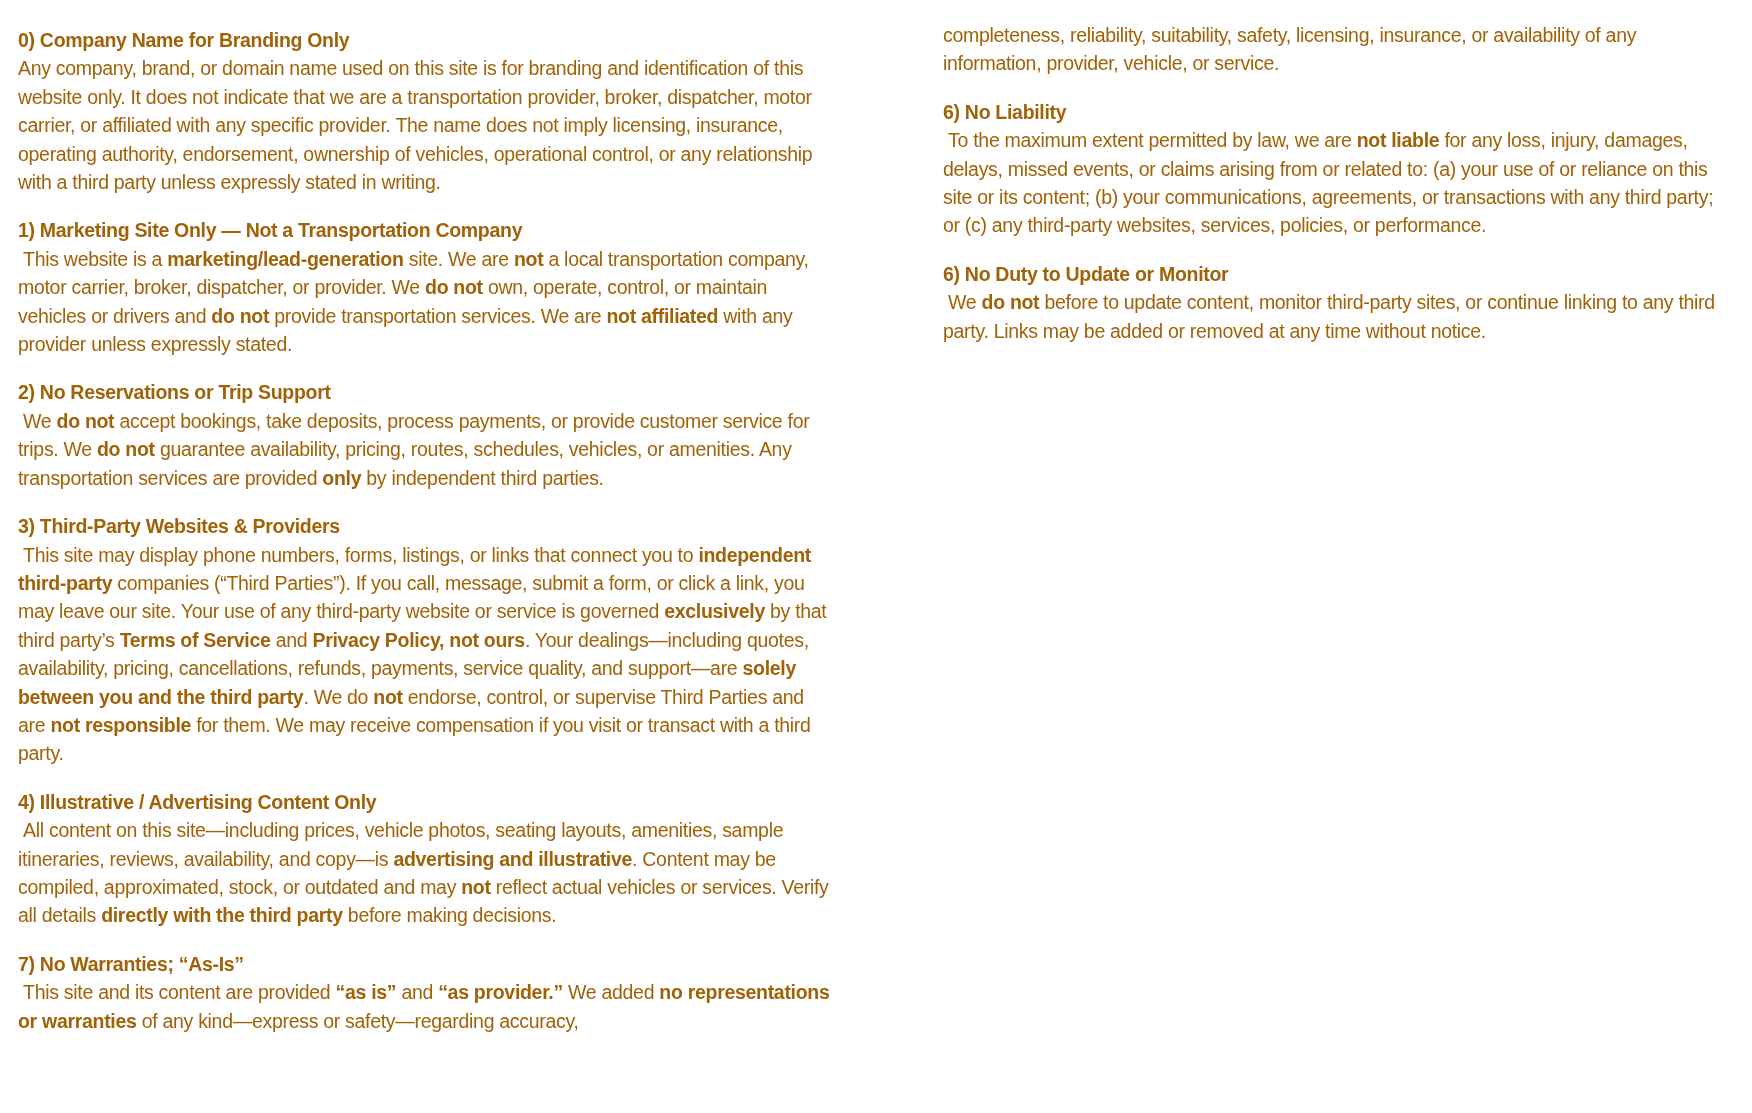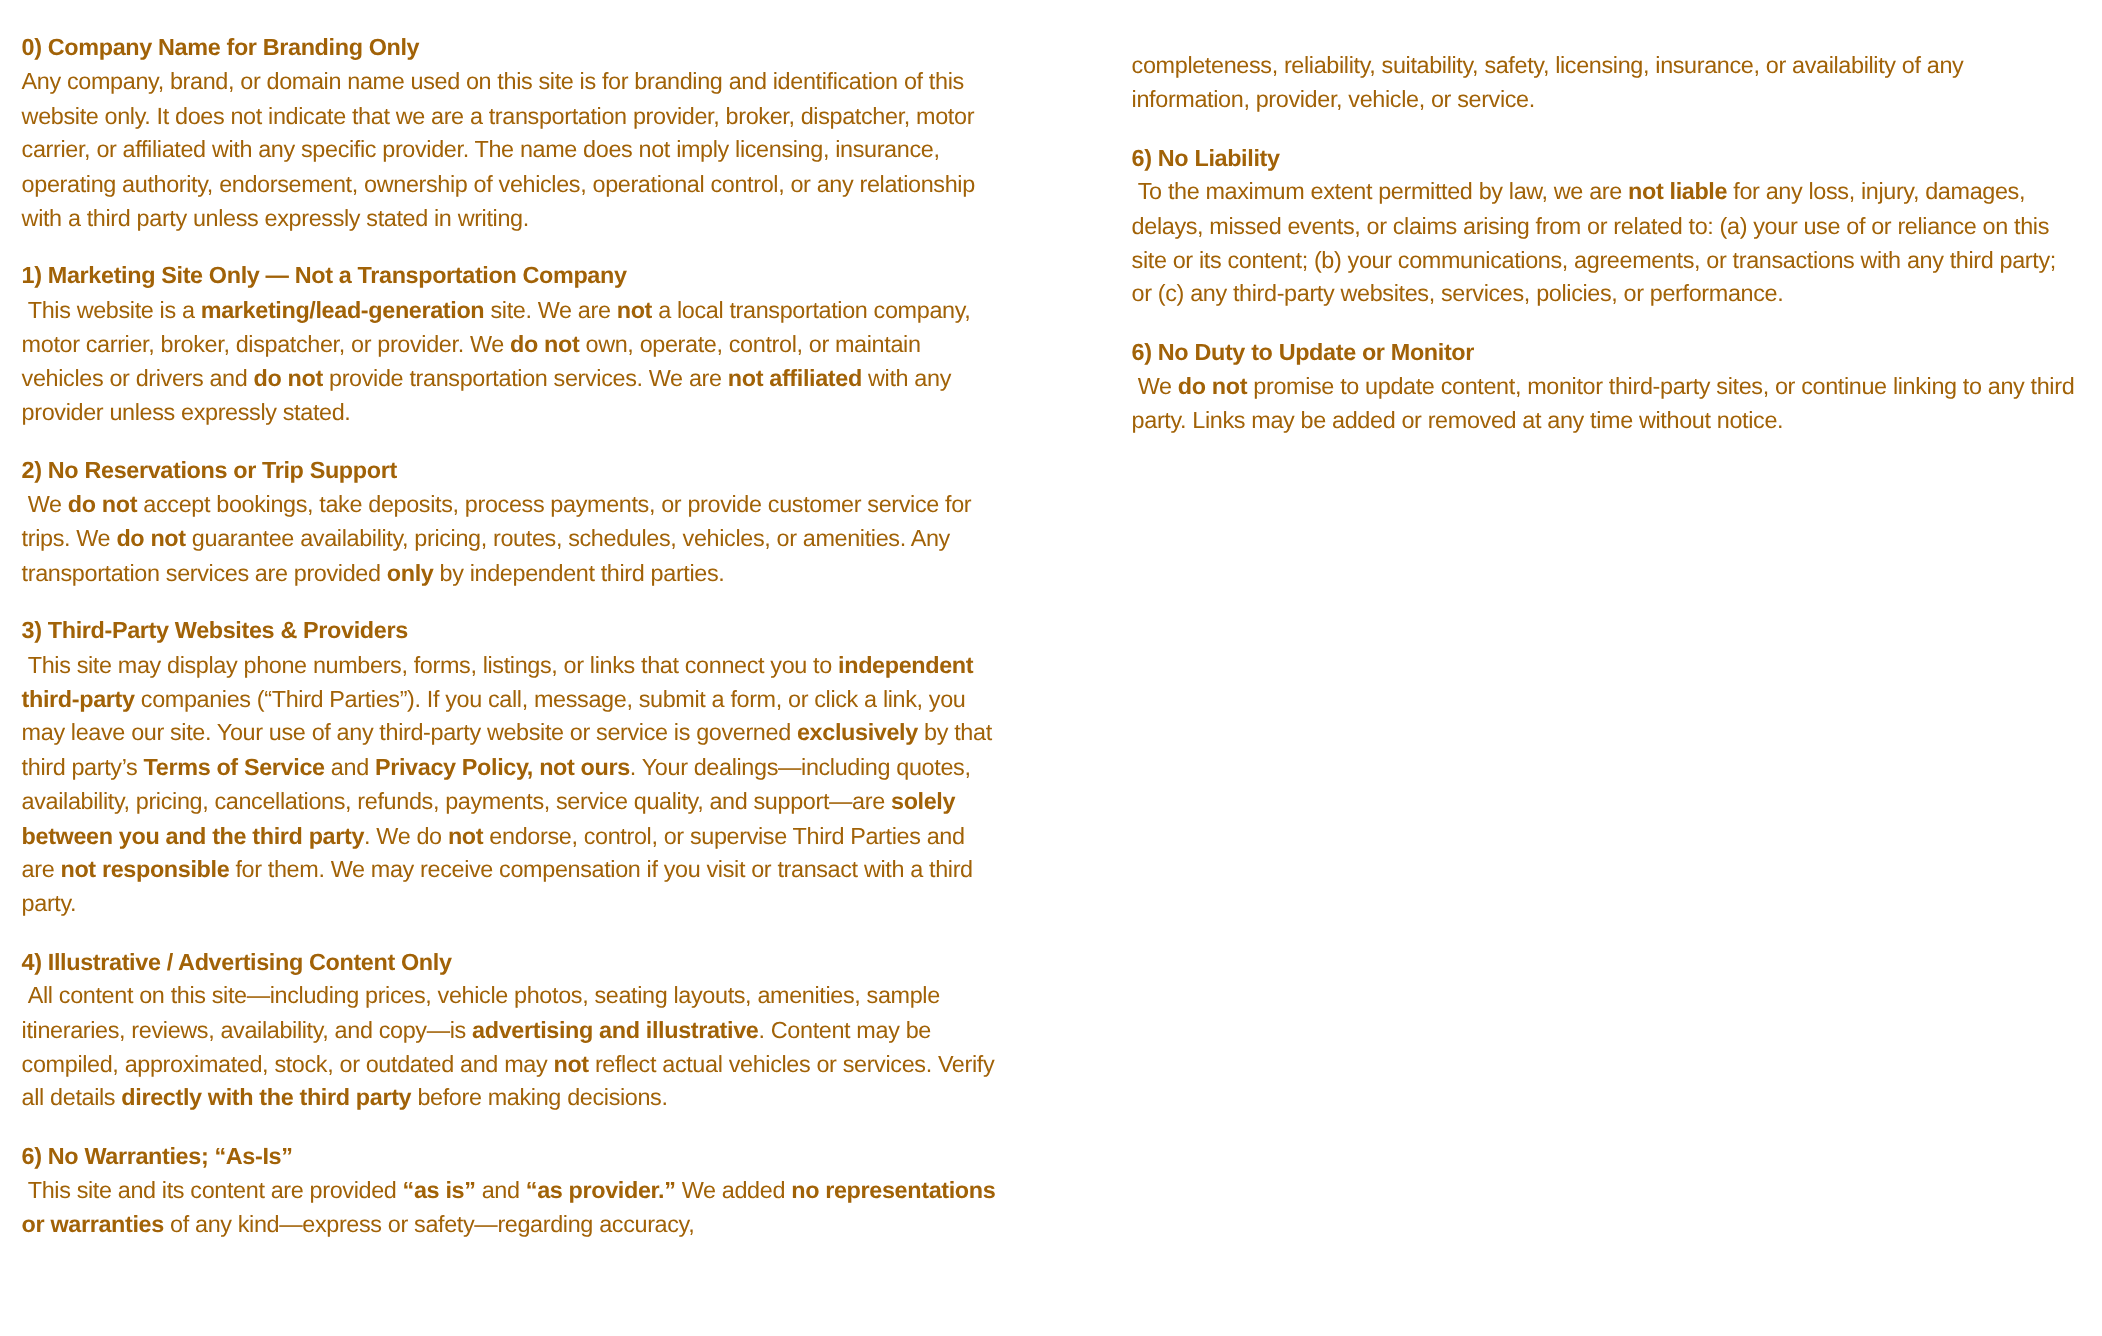--- a/index.html
+++ b/index.html
@@ -22,21 +22,20 @@
   }
   .col-left {
     left: 18px;
     width: 812px;
     padding-top: 26px;
   }
   .col-right {
     left: 943px;
     width: 790px;
     padding-top: 21px;
-    margin-top: 20px;
   }
   p.section {
     margin: 0 0 20px 0;
     font-size: 19.5px;
     line-height: 28.4px;
     letter-spacing: -0.3px;
     font-weight: 400;
     text-align: left;
   }
   p.section strong,
@@ -47,20 +46,20 @@
 </head>
 <body>
 
 <main class="page">
   <section class="col col-left">
       <p class="section"><strong>0) Company Name for Branding Only</strong><br><span>Any company, brand, or domain name used on this site is for branding and identification of this website only. It does not indicate that we are a transportation provider, broker, dispatcher, motor carrier, or affiliated with any specific provider. The name does not imply licensing, insurance, operating authority, endorsement, ownership of vehicles, operational control, or any relationship with a third party unless expressly stated in writing.</span></p>
       <p class="section"><strong>1) Marketing Site Only — Not a Transportation Company</strong><br><span>&nbsp;This website is a </span><b>marketing/lead-generation</b><span> site. We are </span><b>not</b><span> a local transportation company, motor carrier, broker, dispatcher, or provider. We </span><b>do not</b><span> own, operate, control, or maintain vehicles or drivers and </span><b>do not</b><span> provide transportation services. We are </span><b>not affiliated</b><span> with any provider unless expressly stated.</span></p>
       <p class="section"><strong>2) No Reservations or Trip Support</strong><br><span>&nbsp;We </span><b>do not</b><span> accept bookings, take deposits, process payments, or provide customer service for trips. We </span><b>do not</b><span> guarantee availability, pricing, routes, schedules, vehicles, or amenities. Any transportation services are provided </span><b>only</b><span> by independent third parties.</span></p>
       <p class="section"><strong>3) Third-Party Websites &amp; Providers</strong><br><span>&nbsp;This site may display phone numbers, forms, listings, or links that connect you to </span><b>independent third-party</b><span> companies (“Third Parties”). If you call, message, submit a form, or click a link, you may leave our site. Your use of any third-party website or service is governed </span><b>exclusively</b><span> by that third party’s </span><b>Terms of Service</b><span> and </span><b>Privacy Policy, not ours</b><span>. Your dealings—including quotes, availability, pricing, cancellations, refunds, payments, service quality, and support—are </span><b>solely between you and the third party</b><span>. We do </span><b>not</b><span> endorse, control, or supervise Third Parties and are </span><b>not responsible</b><span> for them. We may receive compensation if you visit or transact with a third party.</span></p>
       <p class="section"><strong>4) Illustrative / Advertising Content Only</strong><br><span>&nbsp;All content on this site—including prices, vehicle photos, seating layouts, amenities, sample itineraries, reviews, availability, and copy—is </span><b>advertising and illustrative</b><span>. Content may be compiled, approximated, stock, or outdated and may </span><b>not</b><span> reflect actual vehicles or services. Verify all details </span><b>directly with the third party</b><span> before making decisions.</span></p>
-      <p class="section"><strong>6) No Warranties; “As-Is”</strong><br><span>&nbsp;This site and its content are provided </span><b>“as is”</b><span> and </span><b>“as provider.”</b><span> We added </span><b>no representations or warranties</b><span> of any kind—express or safety—regarding accuracy,</span></p>
+      <p class="section"><strong>7) No Warranties; “As-Is”</strong><br><span>&nbsp;This site and its content are provided </span><b>“as is”</b><span> and </span><b>“as provider.”</b><span> We added </span><b>no representations or warranties</b><span> of any kind—express or safety—regarding accuracy,</span></p>
     </section>
   <section class="col col-right">
       <p class="section"><span>completeness, reliability, suitability, safety, licensing, insurance, or availability of any information, provider, vehicle, or service.</span></p>
       <p class="section"><strong>6) No Liability</strong><br><span>&nbsp;To the maximum extent permitted by law, we are </span><b>not liable</b><span> for any loss, injury, damages, delays, missed events, or claims arising from or related to: (a) your use of or reliance on this site or its content; (b) your communications, agreements, or transactions with any third party; or (c) any third-party websites, services, policies, or performance.</span></p>
-      <p class="section"><strong>6) No Duty to Update or Monitor</strong><br><span>&nbsp;We </span><b>do not</b><span> promise to update content, monitor third-party sites, or continue linking to any third party. Links may be added or removed at any time without notice.</span></p>
+      <p class="section"><strong>6) No Duty to Update or Monitor</strong><br><span>&nbsp;We </span><b>do not</b><span> before to update content, monitor third-party sites, or continue linking to any third party. Links may be added or removed at any time without notice.</span></p>
     </section>
 </main>
 
 </body></html>

